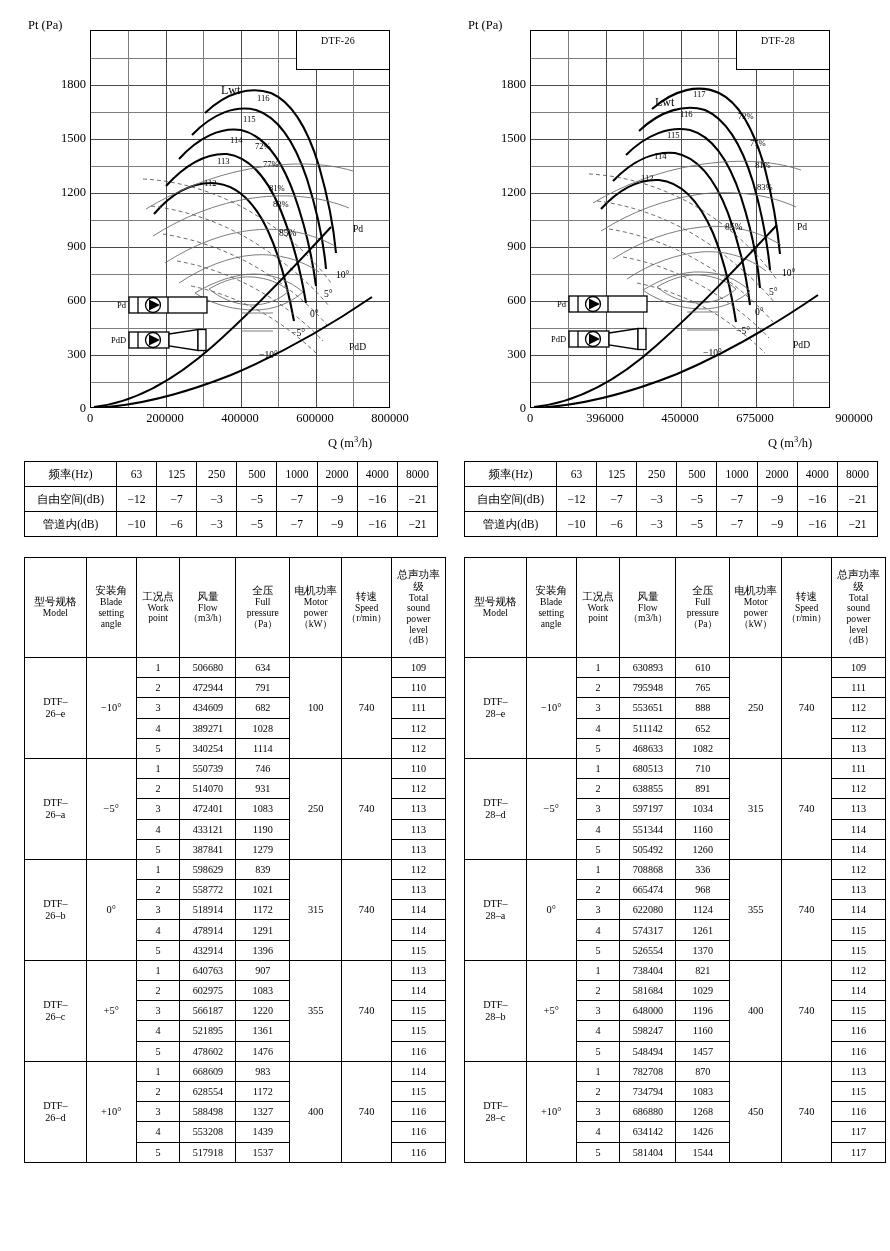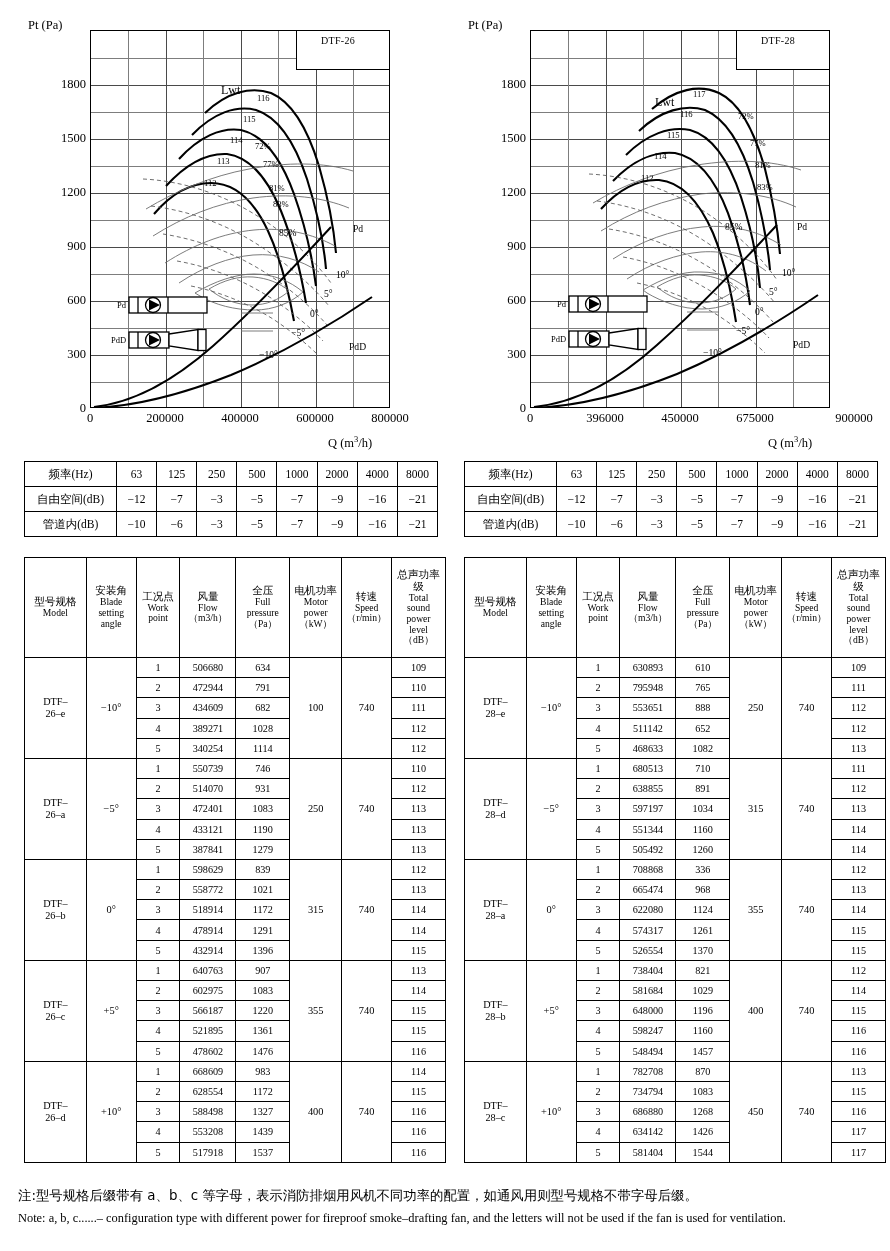--- a/index.html
+++ b/index.html
@@ -1019,18 +1019,14 @@
         </tr>
         <tr>
           <td>5</td>
           <td>581404</td>
           <td>1544</td>
           <td>117</td>
         </tr>
       </tbody>
   </table>
 
-  <div class="footnotes">
-    <div class="fn-cn">注:型号规格后缀带有 a、b、c 等字母，表示消防排烟用风机不同功率的配置，如通风用则型号规格不带字母后缀。</div>
-    <div class="fn-en">Note: a, b, c......– configuration type with different power for fireproof smoke–drafting fan, and the letters will not be used if  the fan is used for ventilation.</div>
-  </div>
 
 </div>
 
 </body></html>

